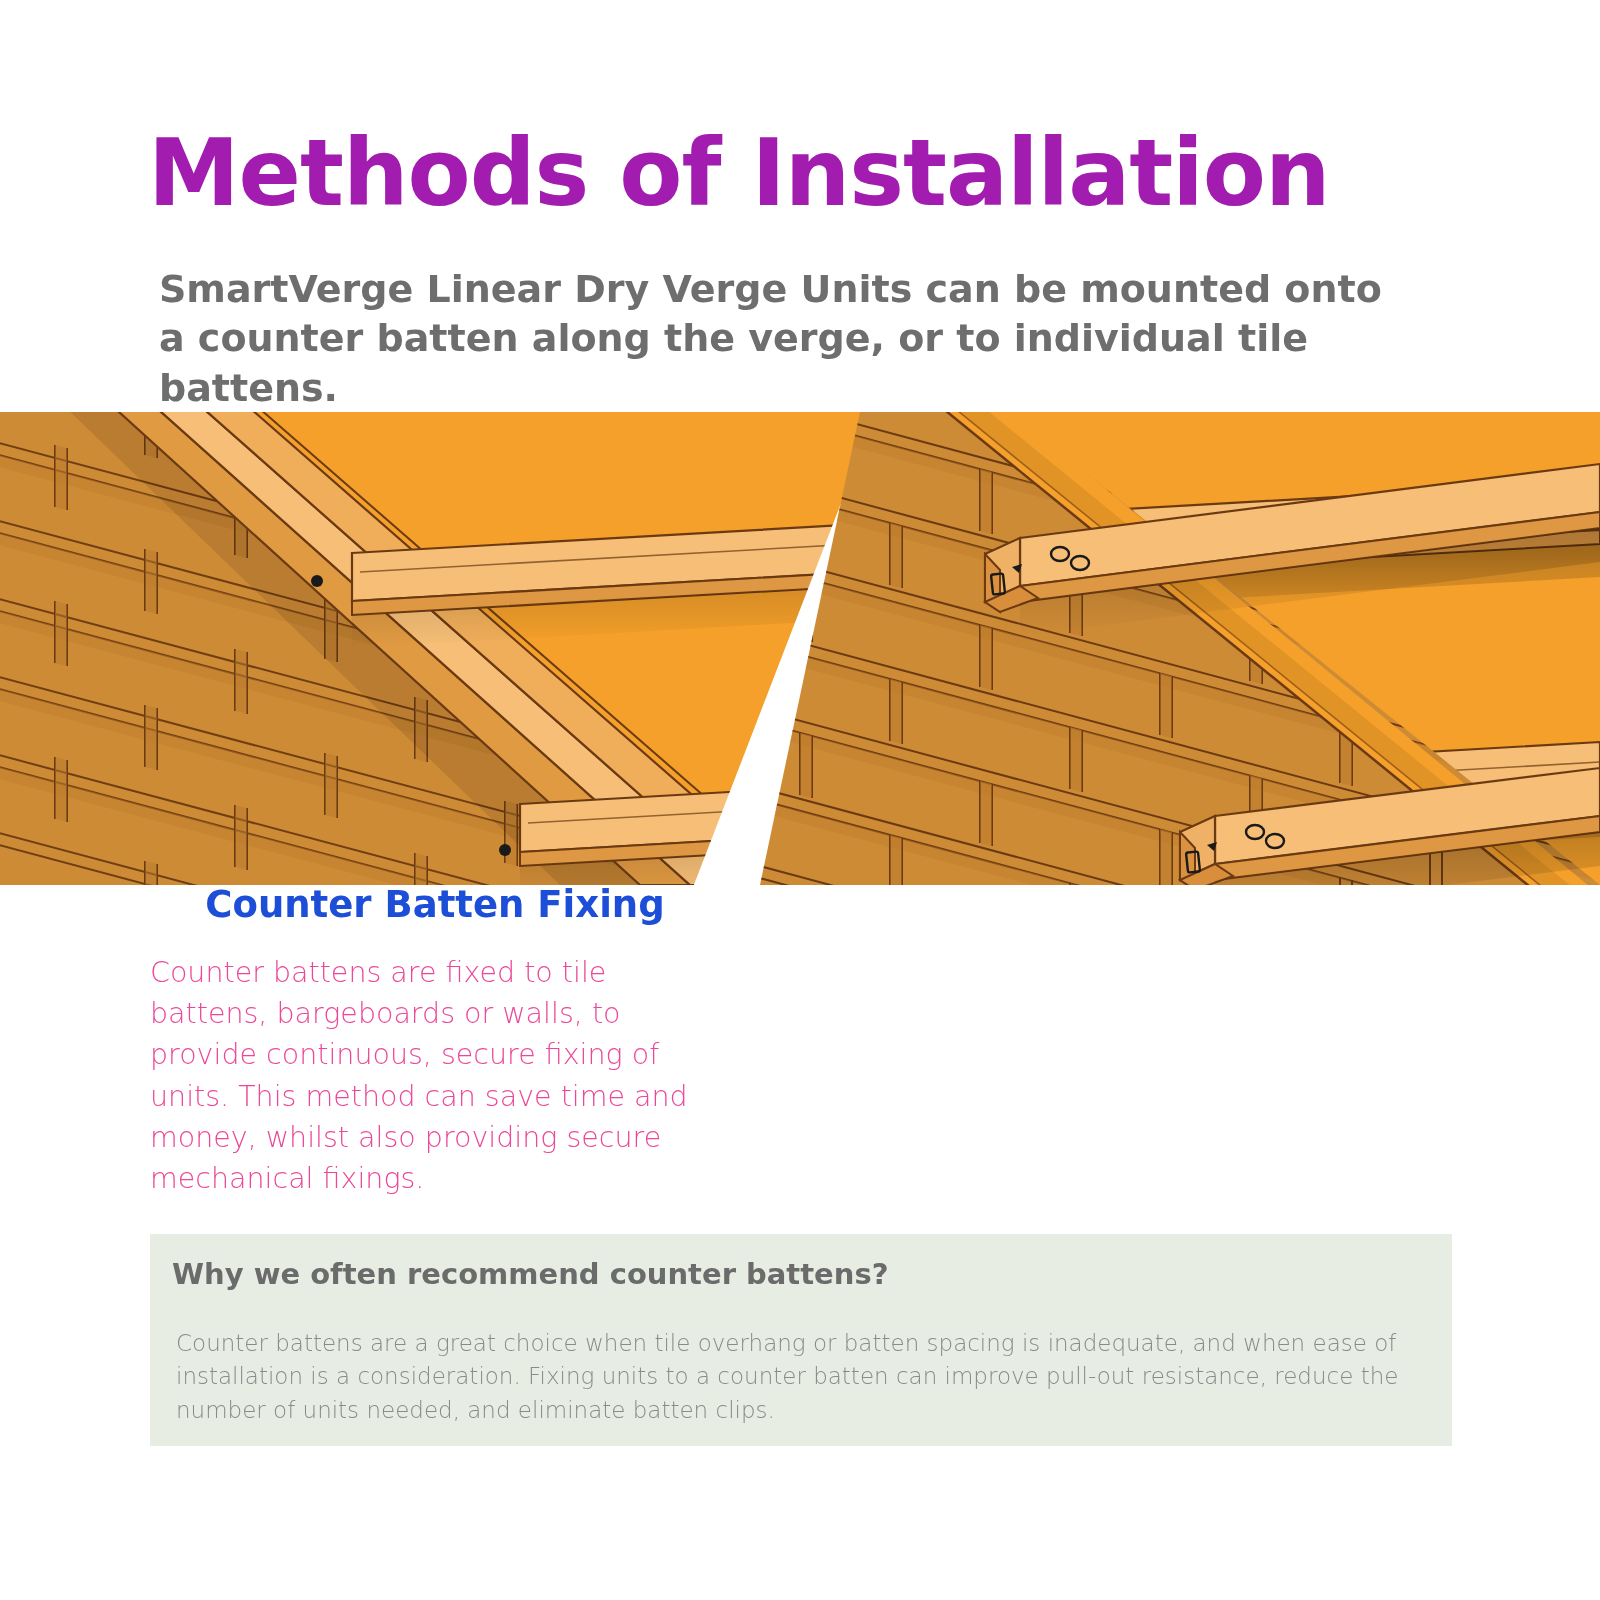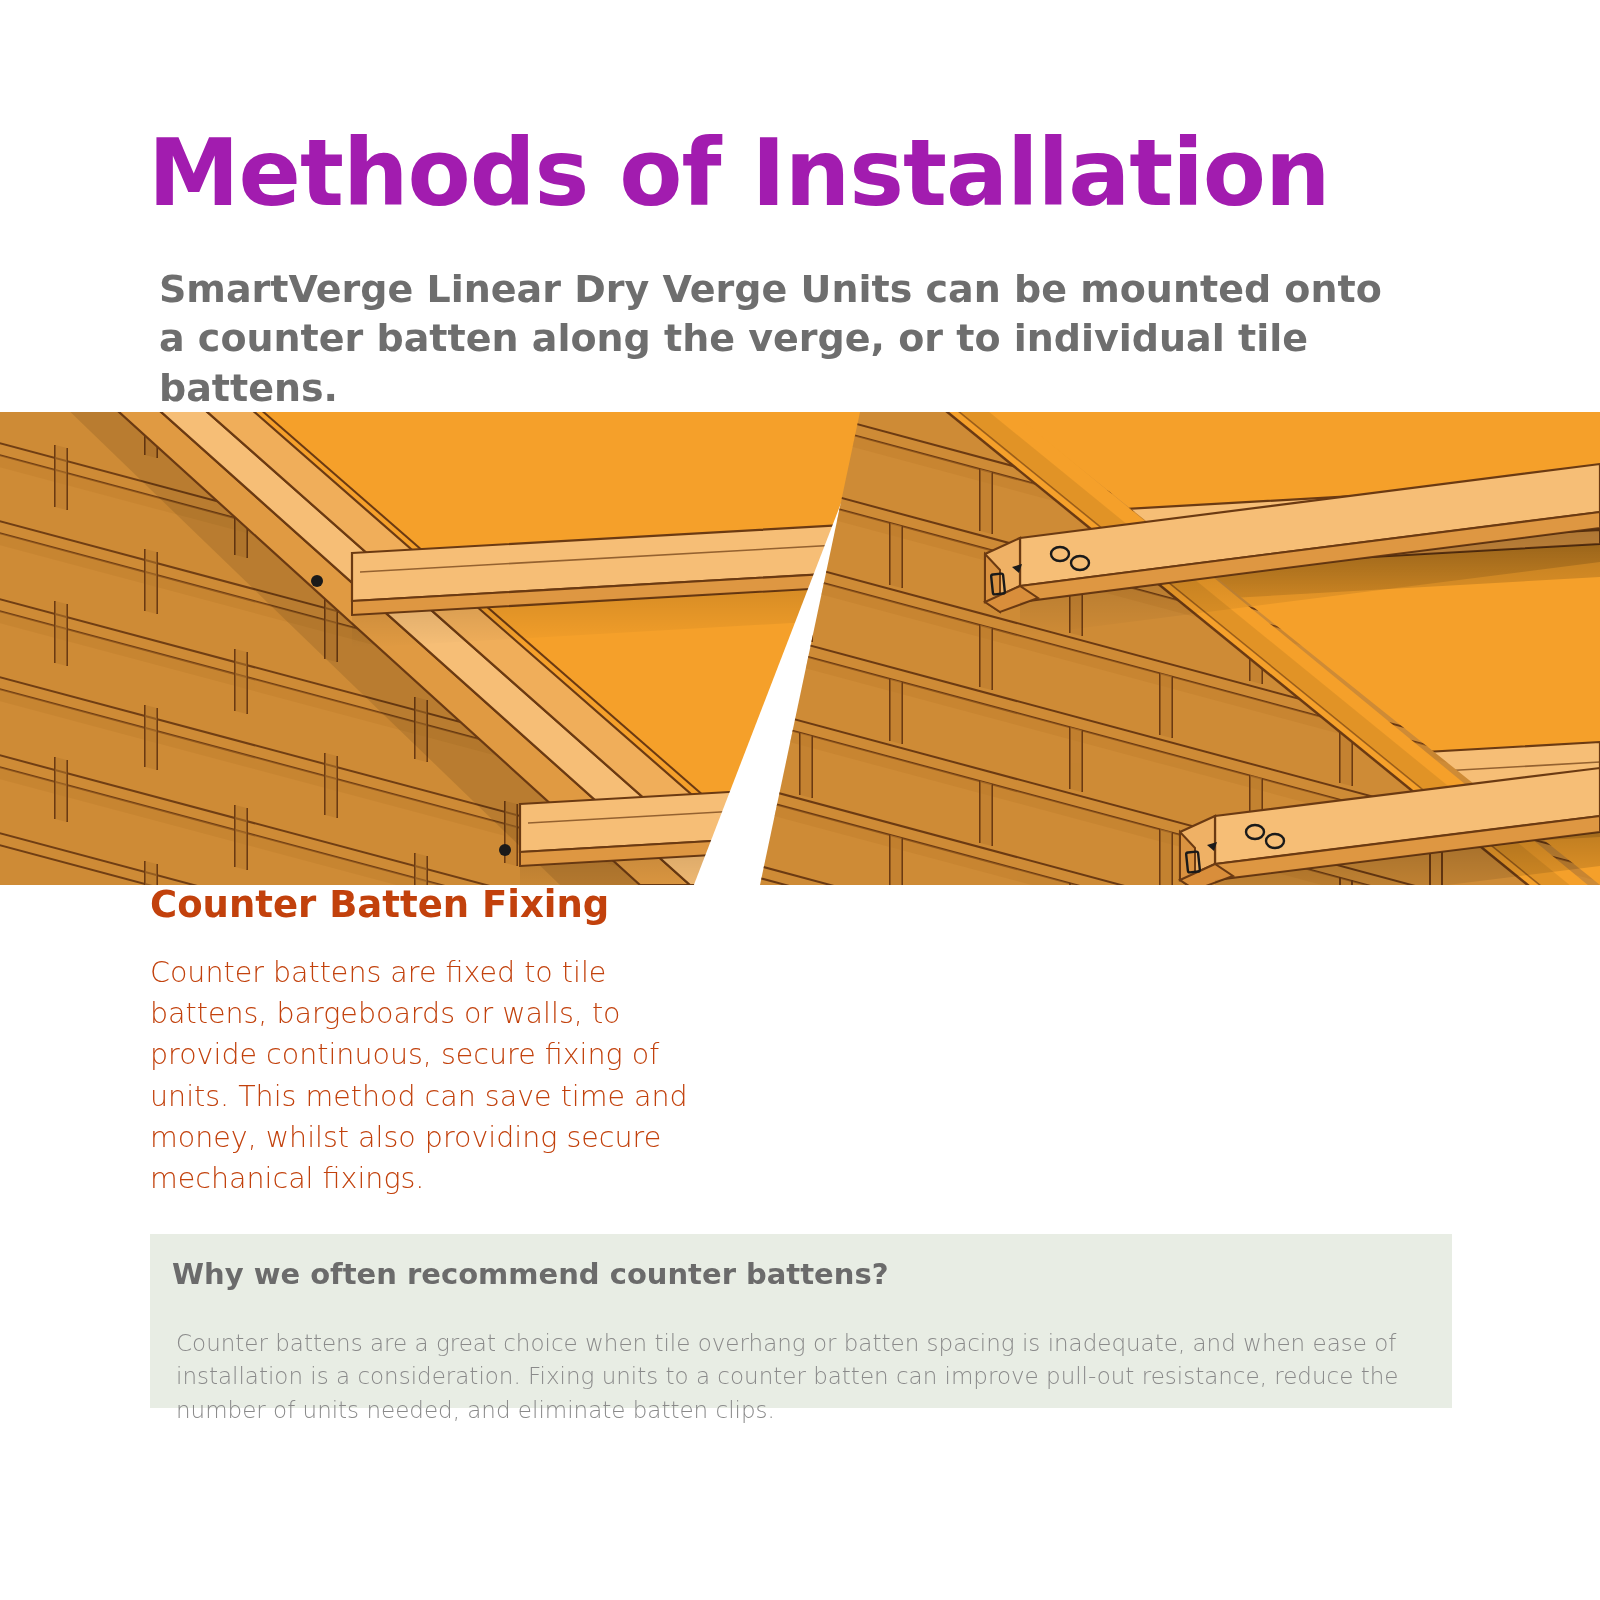--- a/index.html
+++ b/index.html
@@ -42,36 +42,37 @@
   .illus svg{display:block;width:1600px;height:473px;}
 
   
   .cols{position:absolute;left:0;top:885px;width:1600px;height:300px;}
   .col{position:absolute;top:0;}
   .col-left{left:150px;width:570px;}
   .col-right{left:838px;width:590px;}
   .col-title{
     font-family:"DejaVu Sans", sans-serif;
     font-size:37px;font-weight:bold;
-    color:#c2410c;
+    color:#1d4ed8;
     margin:0 0 26px 0;
     line-height:1.1;
+    text-align:center;
   }
   .col-body{
     font-family:"DejaVu Sans", sans-serif;
     font-size:28.5px;
     font-weight:300;
     line-height:1.45;
-    color:#c2410c;
+    color:#ec4899;
     margin:0;
   }
 
   
   .callout{
-    position:absolute;left:150px;top:1234px;width:1302px;height:174px;
+    position:absolute;left:150px;top:1234px;width:1302px;height:212px;
     background:#E8EDE4;
   }
   .callout-title{
     position:absolute;left:22px;top:25px;
     font-family:"DejaVu Sans", sans-serif;
     font-size:29px;font-weight:bold;
     color:#6B6B6B;
     line-height:1.1;
   }
   .callout-body{

